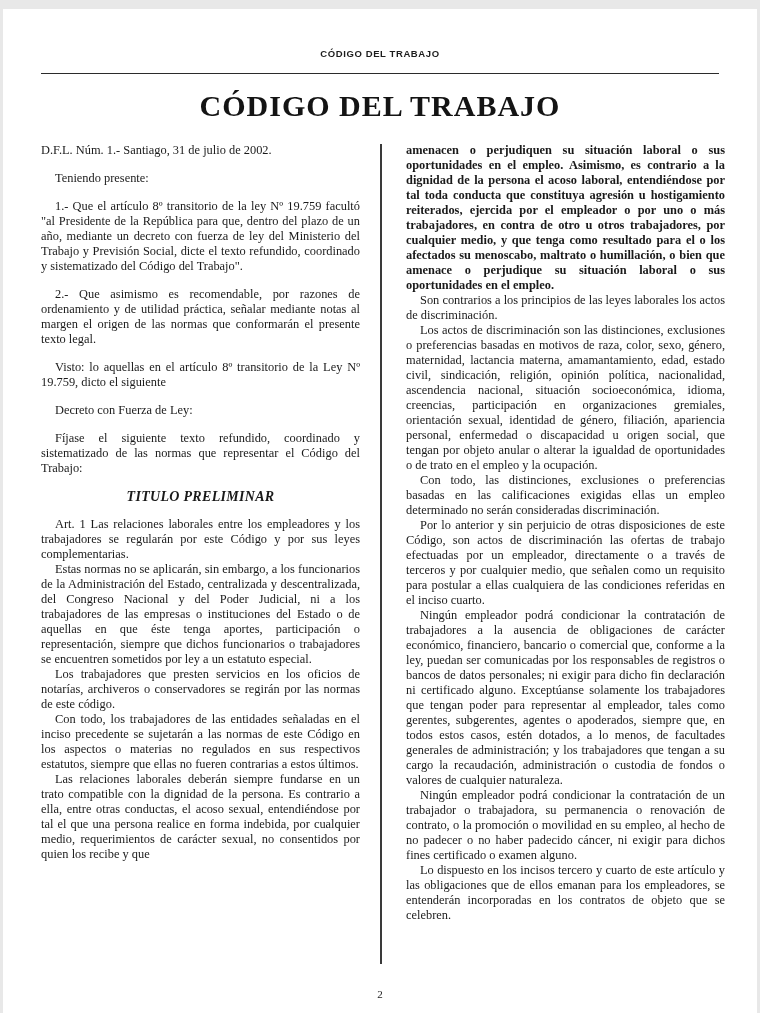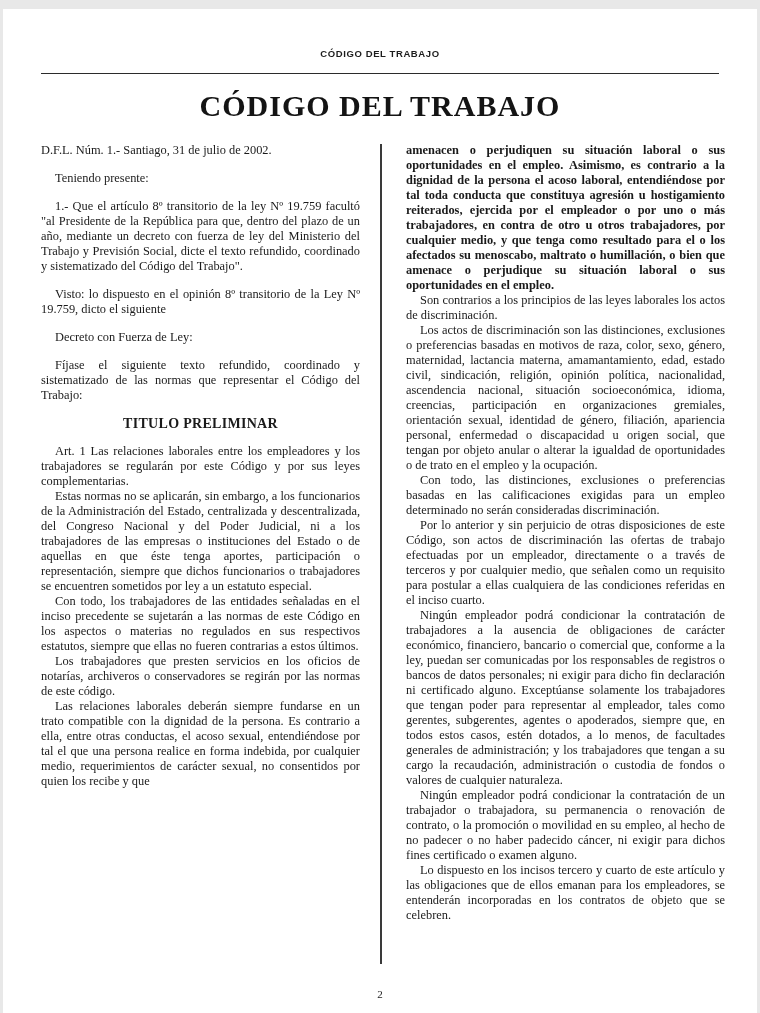--- a/index.html
+++ b/index.html
@@ -73,20 +73,21 @@
     text-align: justify;
     text-indent: 14px;
     color: #1a1a1a;
   }
   .para.flush { text-indent: 0; }
   .para.front-matter { margin-bottom: 13px; }
   .para.section-heading {
     text-align: center;
     text-indent: 0;
     font-weight: bold;
+    font-style: italic;
     font-size: 14px;
     margin-bottom: 13px;
     letter-spacing: 0.3px;
   }
   .para.article-start { margin-top: 13px; }
   .para.continuation { text-indent: 0; font-weight: bold; }
   .para b { font-weight: normal; }
   .footer {
     position: absolute;
     top: 979px;
@@ -106,35 +107,36 @@
 
   <div class="header-rule"></div>
 
   <h1 class="doc-title">CÓDIGO DEL TRABAJO</h1>
 
   <div class="columns">
     <div class="column">
         <p class="para front-matter flush">D.F.L. Núm. 1.- Santiago, 31 de julio de 2002.</p>
         <p class="para front-matter">Teniendo presente:</p>
         <p class="para front-matter">1.- Que el artículo 8º transitorio de la ley Nº 19.759 facultó "al Presidente de la República para que, dentro del plazo de un año, mediante un decreto con fuerza de ley del Ministerio del Trabajo y Previsión Social, dicte el texto refundido, coordinado y sistematizado del Código del Trabajo".</p>
-        <p class="para front-matter">Visto: lo dispuesto en el opinión 8º transitorio de la Ley Nº 19.759, dicto el siguiente</p>
+        <p class="para front-matter">2.- Que asimismo es recomendable, por razones de ordenamiento y de utilidad práctica, señalar mediante notas al margen el origen de las normas que conformarán el presente texto legal.</p>
+        <p class="para front-matter">Visto: lo aquellas en el artículo 8º transitorio de la Ley Nº 19.759, dicto el siguiente</p>
         <p class="para front-matter">Decreto con Fuerza de Ley:</p>
         <p class="para front-matter">Fíjase el siguiente texto refundido, coordinado y sistematizado de las normas que representar el Código del Trabajo:</p>
         <p class="para section-heading">TITULO PRELIMINAR</p>
         <p class="para body"><b>Art. 1 </b>Las relaciones laborales entre los empleadores y los trabajadores se regularán por este Código y por sus leyes complementarias.</p>
         <p class="para body">Estas normas no se aplicarán, sin embargo, a los funcionarios de la Administración del Estado, centralizada y descentralizada, del Congreso Nacional y del Poder Judicial, ni a los trabajadores de las empresas o instituciones del Estado o de aquellas en que éste tenga aportes, participación o representación, siempre que dichos funcionarios o trabajadores se encuentren sometidos por ley a un estatuto especial.</p>
+        <p class="para body">Los trabajadores que presten servicios en los oficios de notarías, archiveros o conservadores se regirán por las normas de este código.</p>
         <p class="para body">Con todo, los trabajadores de las entidades señaladas en el inciso precedente se sujetarán a las normas de este Código en los aspectos o materias no regulados en sus respectivos estatutos, siempre que ellas no fueren contrarias a estos últimos.</p>
-        <p class="para body">Los trabajadores que presten servicios en los oficios de notarías, archiveros o conservadores se regirán por las normas de este código.</p>
         <p class="para body">Las relaciones laborales deberán siempre fundarse en un trato compatible con la dignidad de la persona. Es contrario a ella, entre otras conductas, el acoso sexual, entendiéndose por tal el que una persona realice en forma indebida, por cualquier medio, requerimientos de carácter sexual, no consentidos por quien los recibe y que</p>
       </div>
     <div class="column">
         <p class="para continuation">amenacen o perjudiquen su situación laboral o sus oportunidades en el empleo. Asimismo, es contrario a la dignidad de la persona el acoso laboral, entendiéndose por tal toda conducta que constituya agresión u hostigamiento reiterados, ejercida por el empleador o por uno o más trabajadores, en contra de otro u otros trabajadores, por cualquier medio, y que tenga como resultado para el o los afectados su menoscabo, maltrato o humillación, o bien que amenace o perjudique su situación laboral o sus oportunidades en el empleo.</p>
         <p class="para body">Son contrarios a los principios de las leyes laborales los actos de discriminación.</p>
         <p class="para body">Los actos de discriminación son las distinciones, exclusiones o preferencias basadas en motivos de raza, color, sexo, género, maternidad, lactancia materna, amamantamiento, edad, estado civil, sindicación, religión, opinión política, nacionalidad, ascendencia nacional, situación socioeconómica, idioma, creencias, participación en organizaciones gremiales, orientación sexual, identidad de género, filiación, apariencia personal, enfermedad o discapacidad u origen social, que tengan por objeto anular o alterar la igualdad de oportunidades o de trato en el empleo y la ocupación.</p>
-        <p class="para body">Con todo, las distinciones, exclusiones o preferencias basadas en las calificaciones exigidas para un empleo determinado no serán consideradas discriminación.</p>
+        <p class="para body">Con todo, las distinciones, exclusiones o preferencias basadas en las calificaciones exigidas ellas un empleo determinado no serán consideradas discriminación.</p>
         <p class="para body">Por lo anterior y sin perjuicio de otras disposiciones de este Código, son actos de discriminación las ofertas de trabajo efectuadas por un empleador, directamente o a través de terceros y por cualquier medio, que señalen como un requisito para postular a ellas cualquiera de las condiciones referidas en el inciso cuarto.</p>
         <p class="para body">Ningún empleador podrá condicionar la contratación de trabajadores a la ausencia de obligaciones de carácter económico, financiero, bancario o comercial que, conforme a la ley, puedan ser comunicadas por los responsables de registros o bancos de datos personales; ni exigir para dicho fin declaración ni certificado alguno. Exceptúanse solamente los trabajadores que tengan poder para representar al empleador, tales como gerentes, subgerentes, agentes o apoderados, siempre que, en todos estos casos, estén dotados, a lo menos, de facultades generales de administración; y los trabajadores que tengan a su cargo la recaudación, administración o custodia de fondos o valores de cualquier naturaleza.</p>
         <p class="para body">Ningún empleador podrá condicionar la contratación de un trabajador o trabajadora, su permanencia o renovación de contrato, o la promoción o movilidad en su empleo, al hecho de no padecer o no haber padecido cáncer, ni exigir para dichos fines certificado o examen alguno.</p>
         <p class="para body">Lo dispuesto en los incisos tercero y cuarto de este artículo y las obligaciones que de ellos emanan para los empleadores, se entenderán incorporadas en los contratos de objeto que se celebren.</p>
       </div>
   </div>
 
   <div class="column-divider"></div>
 
   <div class="footer">2</div>

